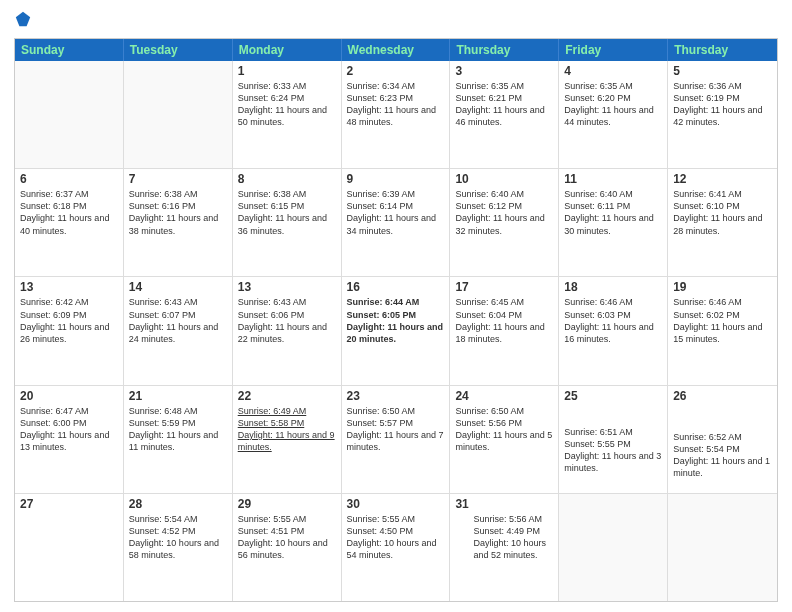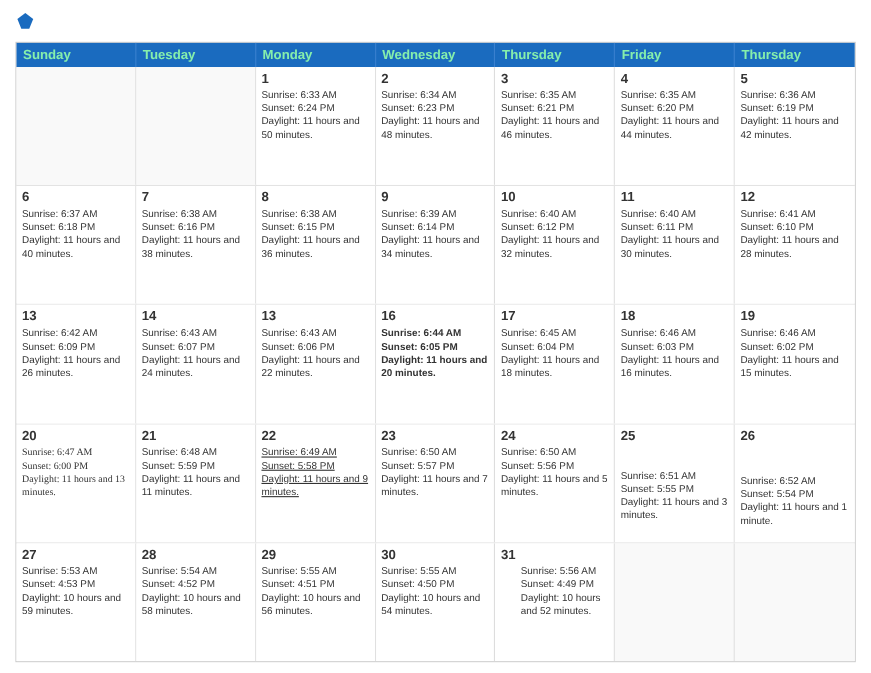--- a/index.html
+++ b/index.html
@@ -259,21 +259,21 @@
           <div class="cal-cell">
             <div class="day-num">19</div>
             <div class="cell-info" style="white-space: pre-line;">Sunrise: 6:46 AM
 Sunset: 6:02 PM
 Daylight: 11 hours and 15 minutes.</div>
           </div>
         </div>
         <div class="cal-row">
           <div class="cal-cell">
             <div class="day-num">20</div>
-            <div class="cell-info" style="white-space: pre-line; font-family: Liberation Serif, serif;">Sunrise: 6:47 AM
+            <div class="cell-info" style="white-space: pre-line;">Sunrise: 6:47 AM
 Sunset: 6:00 PM
 Daylight: 11 hours and 13 minutes.</div>
           </div>
           <div class="cal-cell">
             <div class="day-num">21</div>
             <div class="cell-info" style="white-space: pre-line;">Sunrise: 6:48 AM
 Sunset: 5:59 PM
 Daylight: 11 hours and 11 minutes.</div>
           </div>
           <div class="cal-cell">
@@ -303,23 +303,20 @@
           <div class="cal-cell">
             <div class="day-num">26</div>
             <div class="cell-info" style="white-space: pre-line; margin-top: 28px;">Sunrise: 6:52 AM
 Sunset: 5:54 PM
 Daylight: 11 hours and 1 minute.</div>
           </div>
         </div>
         <div class="cal-row">
           <div class="cal-cell">
             <div class="day-num">27</div>
-            <div class="cell-info" style="white-space: pre-line;">Sunrise: 5:53 AM
-Sunset: 4:53 PM
-Daylight: 10 hours and 59 minutes.</div>
           </div>
           <div class="cal-cell">
             <div class="day-num">28</div>
             <div class="cell-info" style="white-space: pre-line;">Sunrise: 5:54 AM
 Sunset: 4:52 PM
 Daylight: 10 hours and 58 minutes.</div>
           </div>
           <div class="cal-cell">
             <div class="day-num">29</div>
             <div class="cell-info" style="white-space: pre-line;">Sunrise: 5:55 AM

